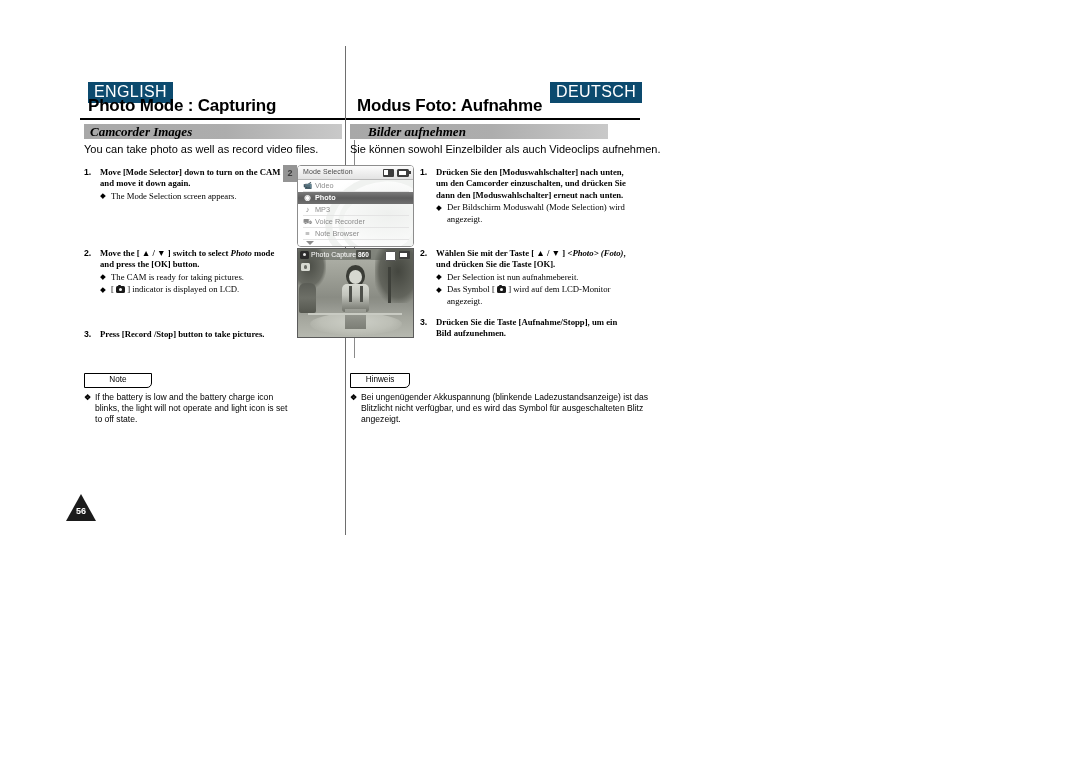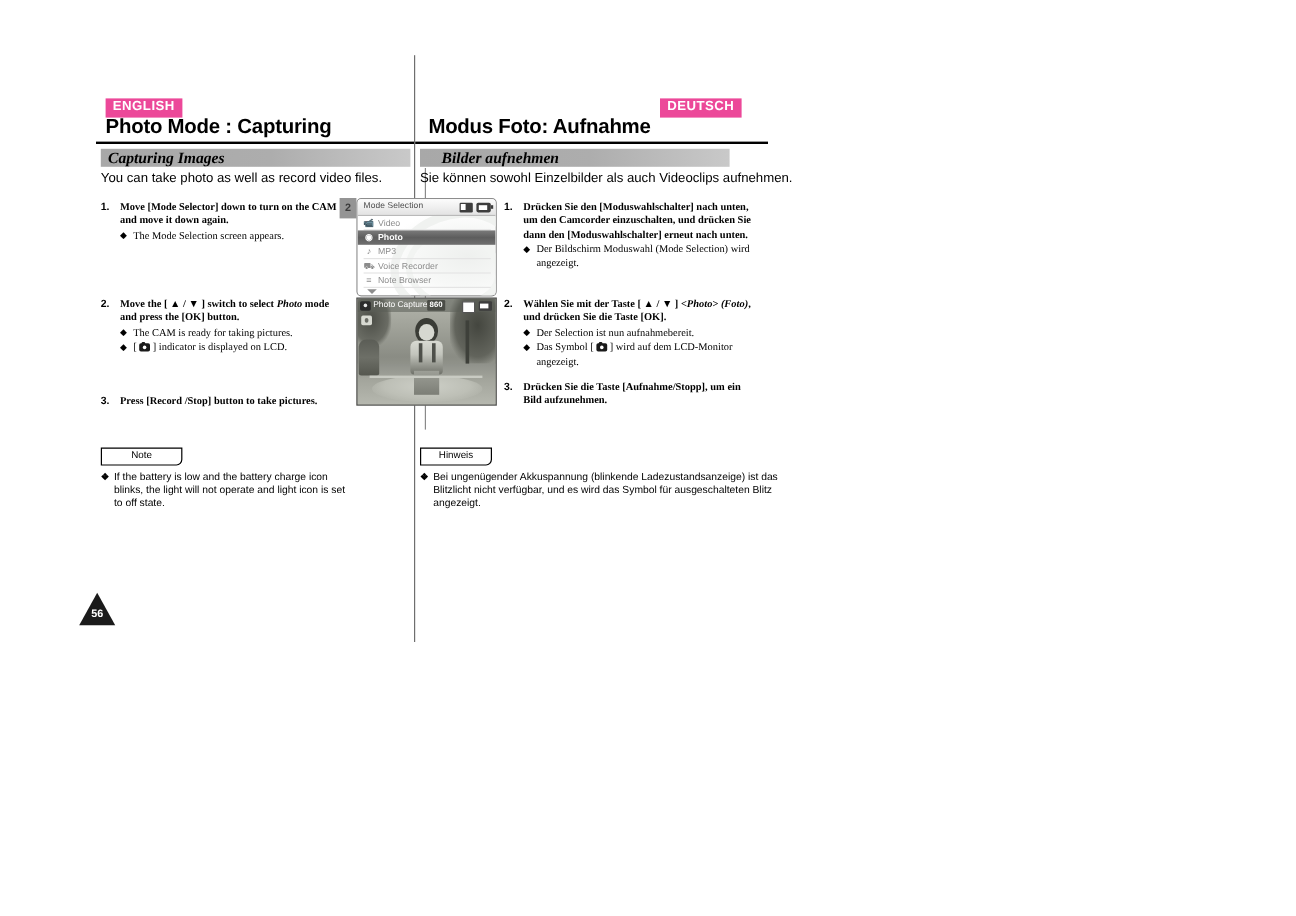--- a/index.html
+++ b/index.html
@@ -27,24 +27,24 @@
     left: 345px;
     top: 46px;
     width: 1px;
     height: 489px;
     background: #6e6e6e;
   }
 
   
   .lang-tag {
     position: absolute;
-    background: #ec4899;
+    background: #0c4a6e;
     color: #ffffff;
-    font-weight: bold;
-    font-size: 11px;
+    font-weight: normal;
+    font-size: 16px;
     letter-spacing: 0.4px;
     padding: 2px 6px 3px 6px;
     line-height: 1;
   }
   .lang-en { left: 88px; top: 82px; }
   .lang-de { left: 550px; top: 82px; }
 
   
   .page-title {
     position: absolute;
@@ -554,21 +554,21 @@
 
 <div class="page">
 
   <div class="center-divider"></div>
 
   <div class="lang-tag lang-en">ENGLISH</div>
   <div class="page-title title-en">Photo Mode : Capturing</div>
   <div class="title-rule rule-en"></div>
 
   <div class="section-bar bar-en"></div>
-  <div class="section-heading head-en">Capturing Images</div>
+  <div class="section-heading head-en">Camcorder Images</div>
   <div class="intro intro-en">You can take photo as well as record video files.</div>
 
   <div class="step step-en1">
     <span class="num">1.</span>
     <div class="body">
       <span class="lead">Move [Mode Selector] down to turn on the CAM and move it down again.</span>
       <div class="sub">
         <span class="dia">◆</span>
         <span>The Mode Selection screen appears.</span>
       </div>

